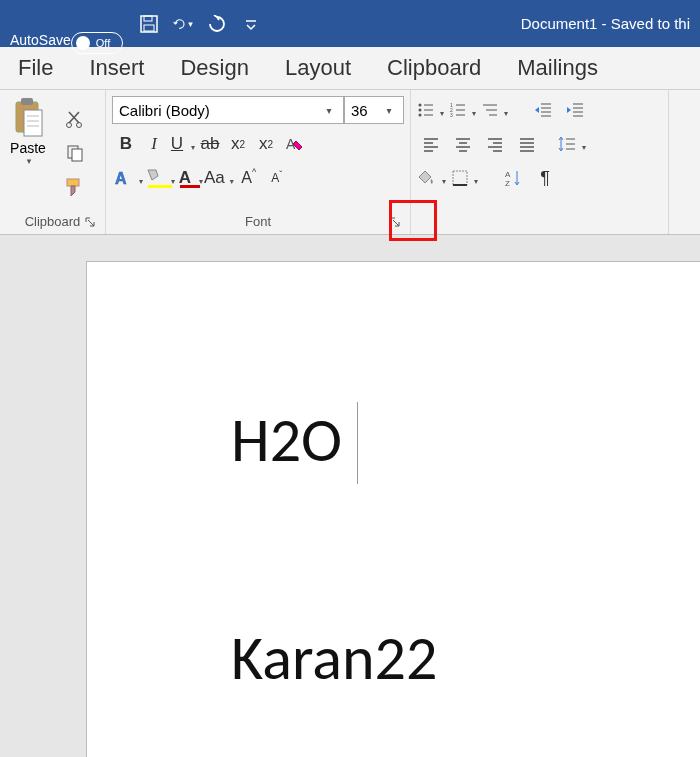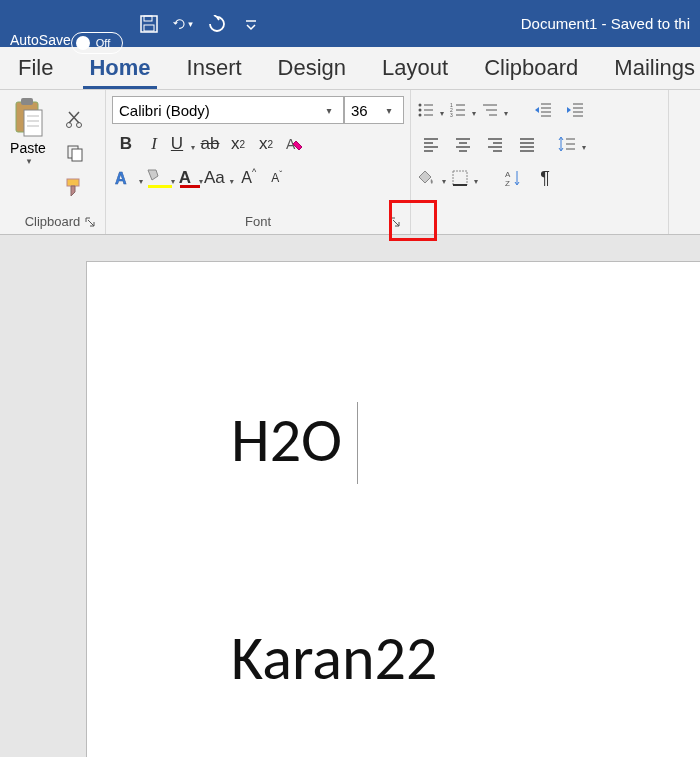--- a/index.html
+++ b/index.html
@@ -148,21 +148,20 @@
           <line x1="2" y1="4" x2="12" y2="4" stroke="#fff" stroke-width="1.5"></line>
           <path d="M3 8 L7 12 L11 8" fill="none" stroke="#fff" stroke-width="1.5"></path>
         </svg>
     </div>
   </div>
   <div class="titlebar-center">Document1  -  Saved to thi</div>
 </div>
 
 <div class="tabs">
   <div class="tab">File</div>
-  <div class="tab active">Home</div>
   <div class="tab">Insert</div>
   <div class="tab">Design</div>
   <div class="tab">Layout</div>
   <div class="tab">Clipboard</div>
   <div class="tab">Mailings</div>
 </div>
 
 <div class="ribbon">
 
   <div class="group clipboard-group">

